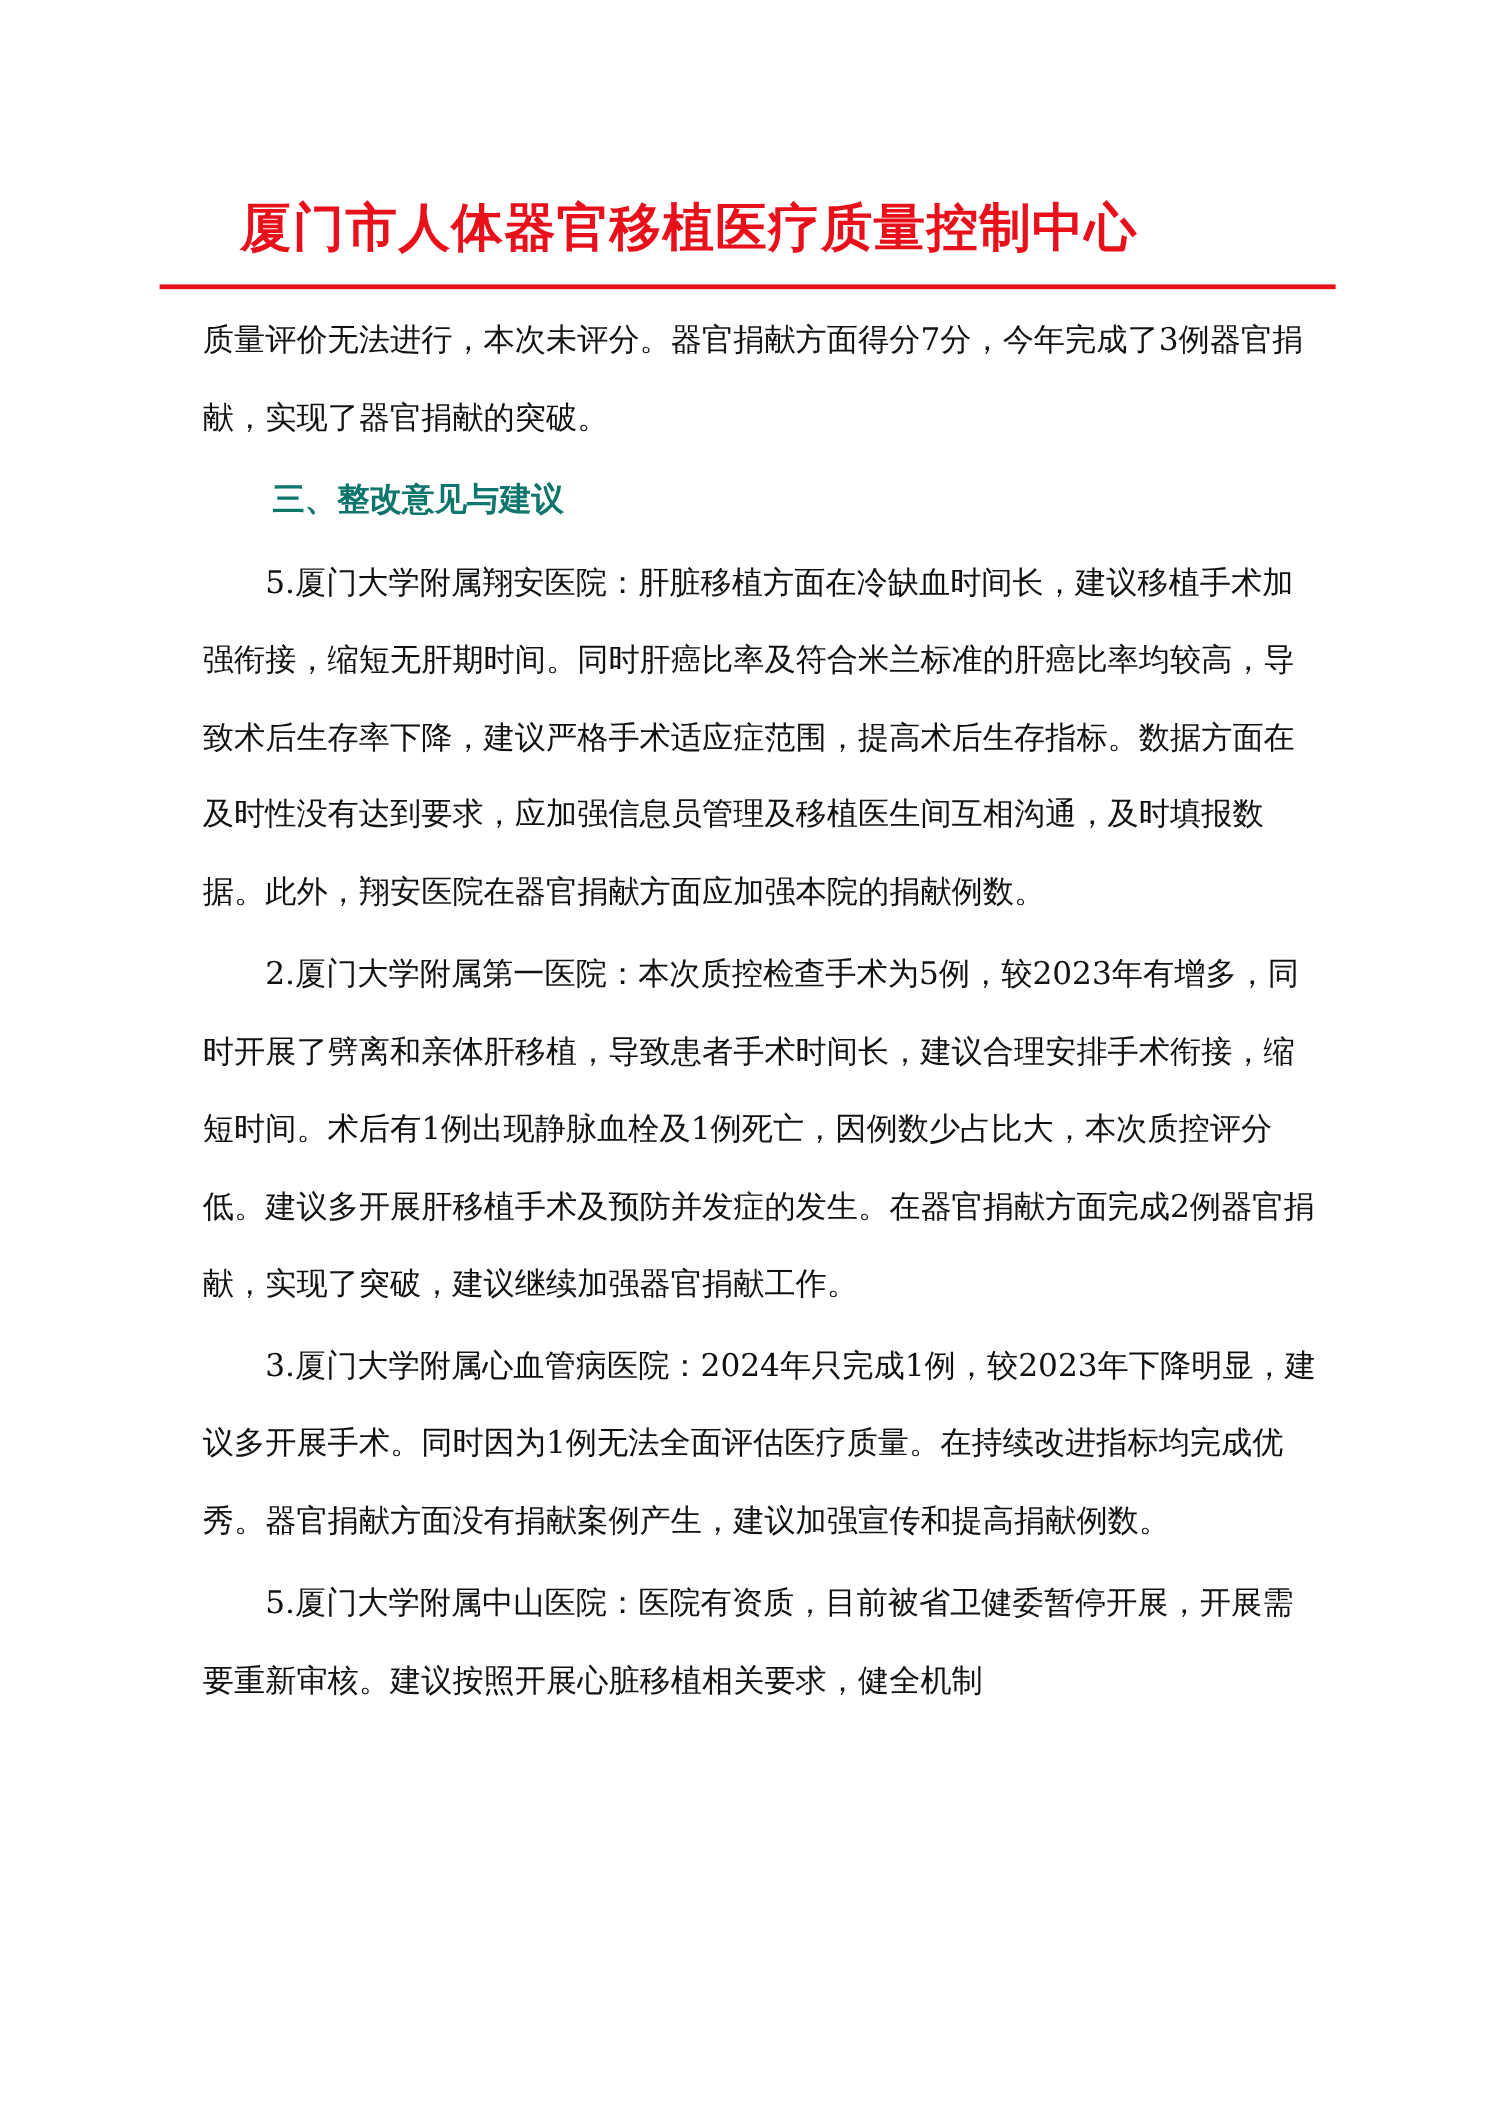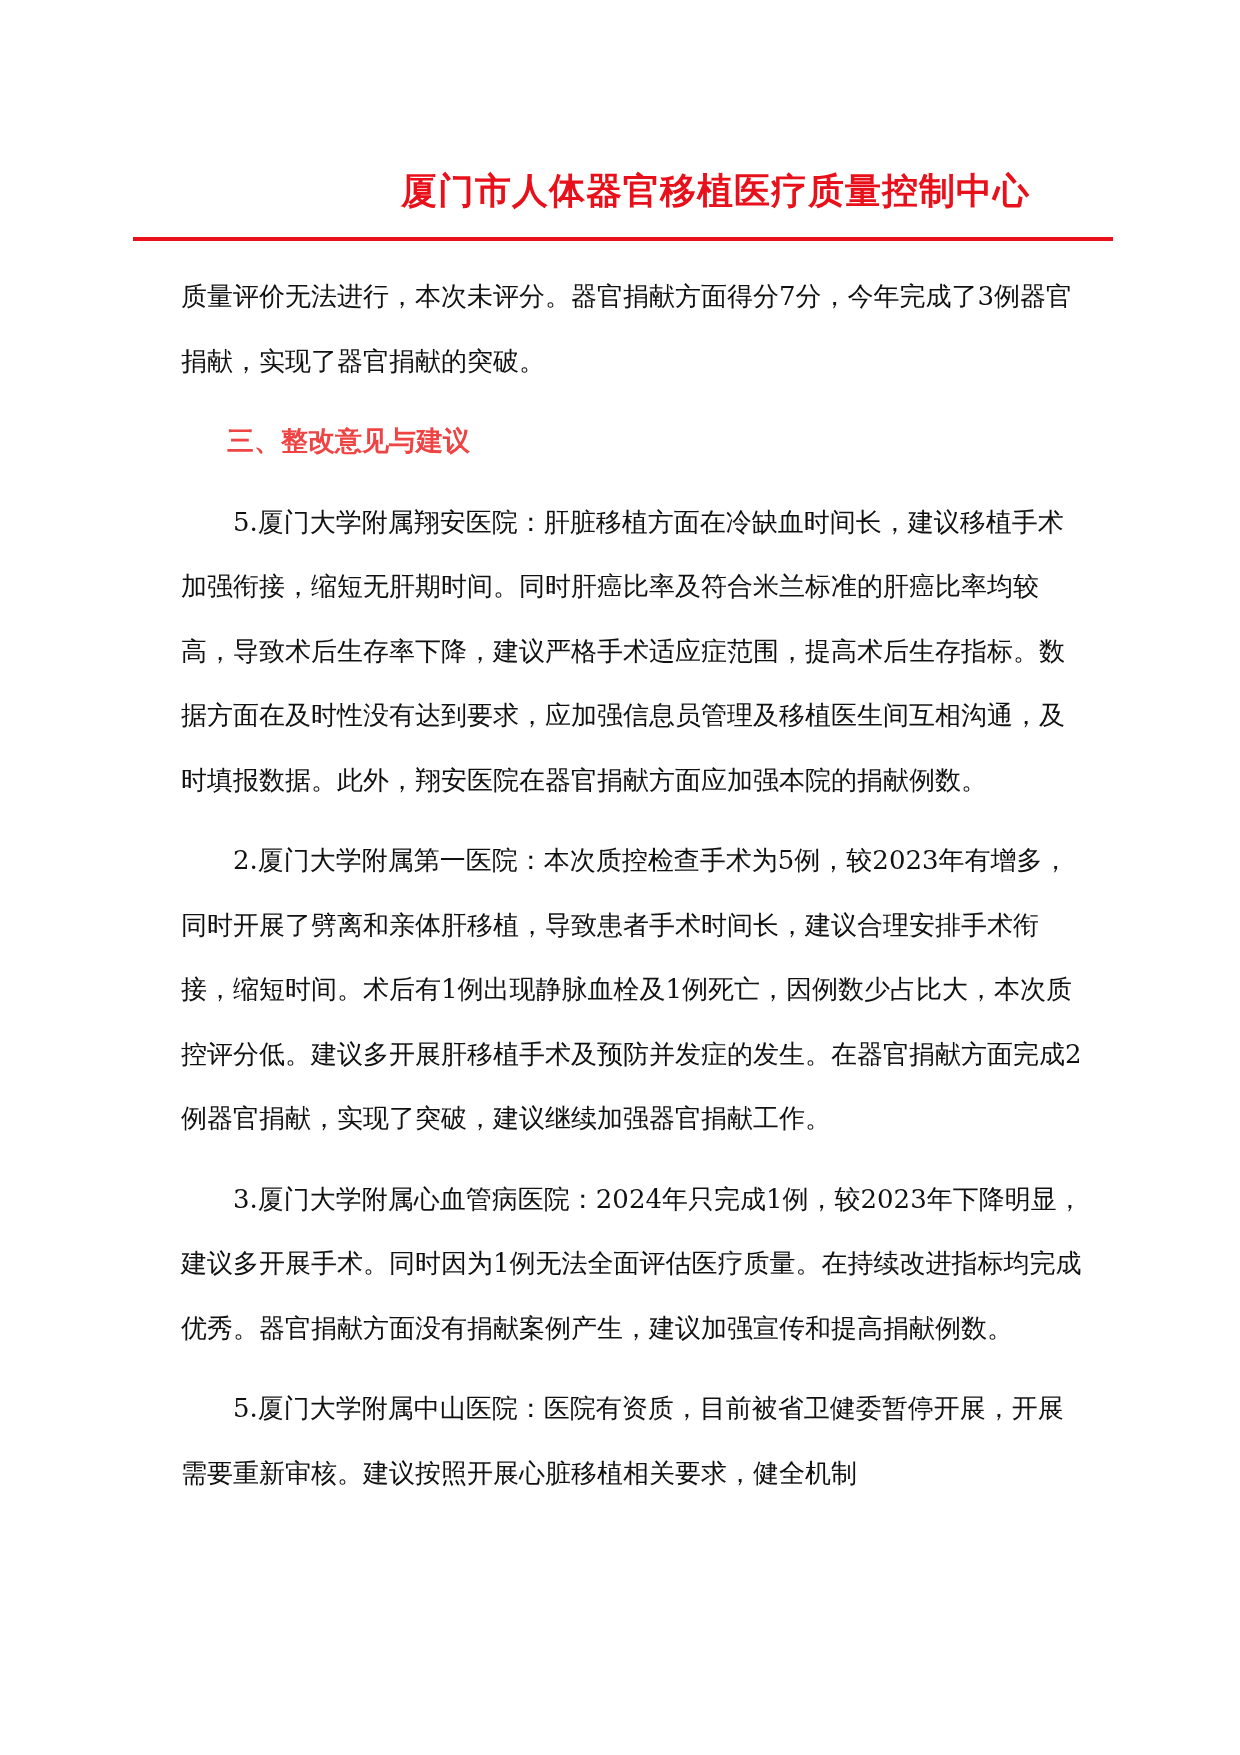--- a/index.html
+++ b/index.html
@@ -1,36 +1,36 @@
 <!DOCTYPE html>
 <html><head>
   <meta charset="utf-8">
   <style>
     html, body { margin: 0; padding: 0; background: #ffffff; }
     body { width: 1240px; height: 1755px; position: relative; overflow: hidden; }
     .page { position: absolute; left: 0; top: 0; width: 1240px; height: 1755px; background: #ffffff; }
     .header-title {
-      position: absolute; left: 200px; top: 160px; width: 830px; text-align: right;
+      position: absolute; left: 200px; top: 160px; width: 830px; text-align: left;
       color: #e8101a; font-family: "DejaVu Serif", serif; font-weight: bold;
-      font-size: 36px; letter-spacing: 1px; line-height: 60px; white-space: nowrap;
+      font-size: 43px; letter-spacing: 1px; line-height: 60px; white-space: nowrap;
     }
     .header-rule {
       position: absolute; left: 133px; top: 237px; width: 980px; height: 4px;
       background: #e8101a;
     }
     .body-text {
       position: absolute; left: 165px; top: 248px; width: 940px;
       font-family: "DejaVu Serif", serif; font-size: 26px; color: #111111;
       line-height: 64.5px;
     }
-    .para { margin: 16px; }
+    .para { margin: 4px; }
     .para.indent { text-indent: 52px; }
     .section-heading {
       margin: 0; padding-left: 62px; font-family: "DejaVu Sans", sans-serif; font-weight: bold;
-      font-size: 27px; color: #ef4444;
+      font-size: 27px; color: #0f766e;
     }
   </style>
 </head>
 <body>
 
 <div class="page">
   <div class="header-title">厦门市人体器官移植医疗质量控制中心</div>
   <div class="header-rule"></div>
 
   <div class="body-text">

